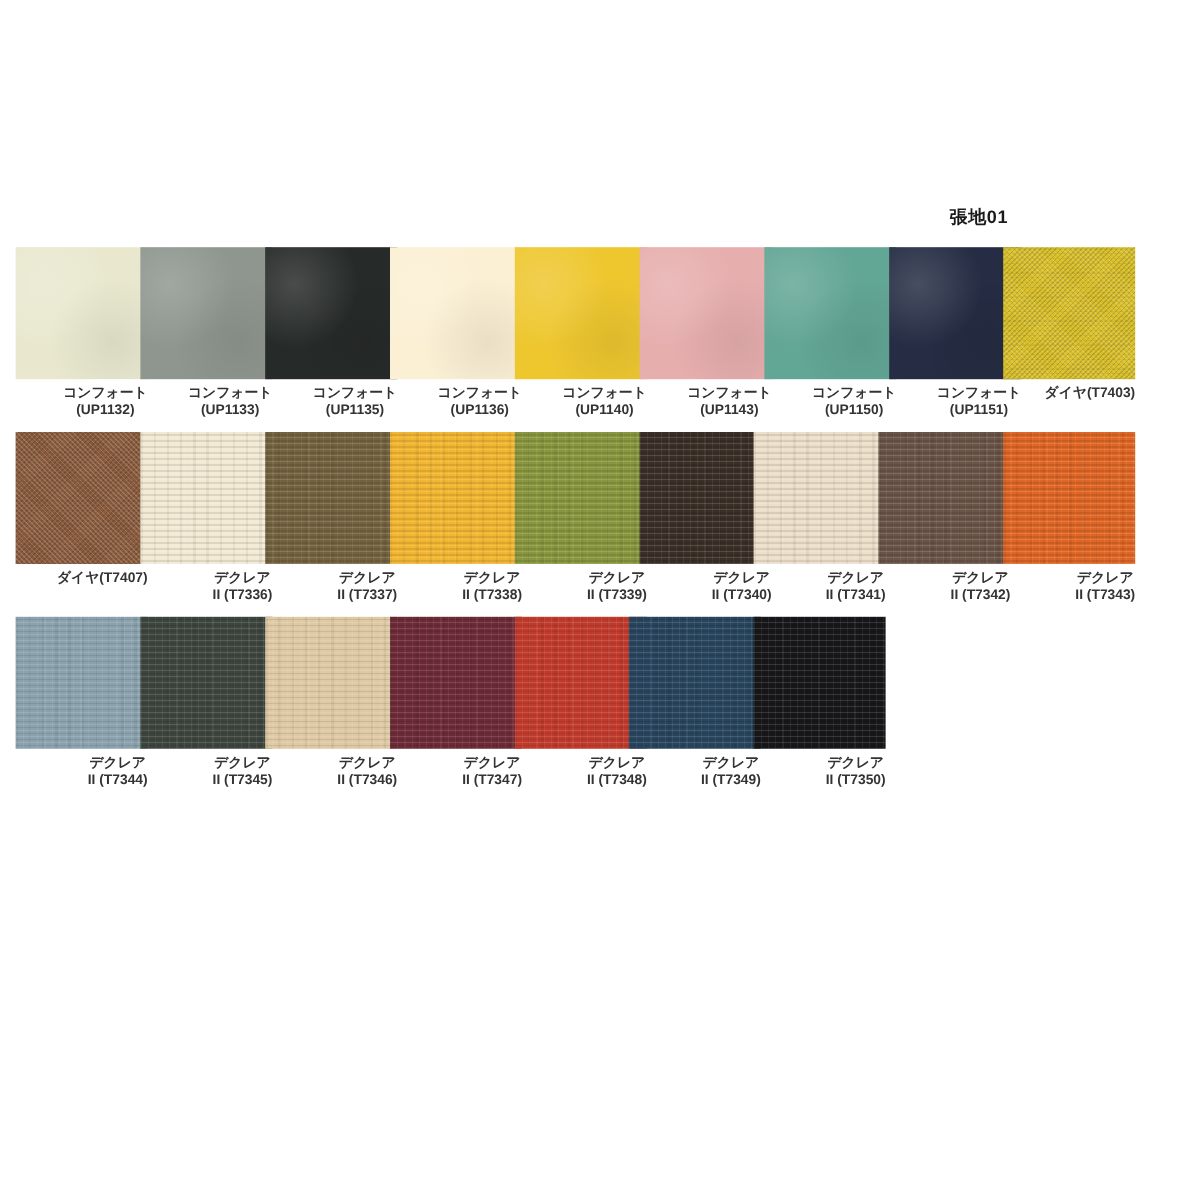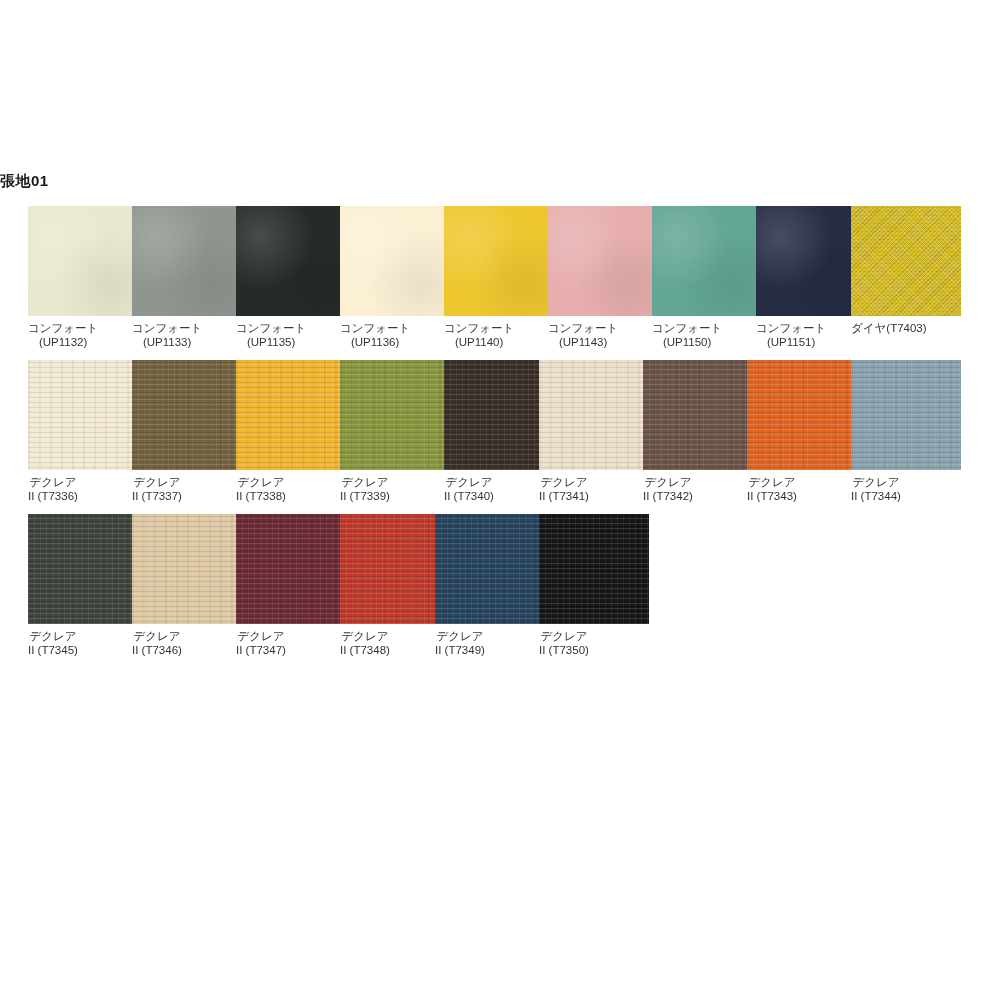--- a/index.html
+++ b/index.html
@@ -17,42 +17,43 @@
   #page {
     position: relative;
     width: 1000px;
     height: 1000px;
   }
   #title {
     position: absolute;
     top: 172px;
     left: 0;
     width: 840px;
-    text-align: left;
+    text-align: right;
     font-size: 15px;
     font-weight: bold;
     color: #1a1a1a;
     letter-spacing: 0.5px;
   }
   #grid {
     position: absolute;
     top: 206px;
     left: 28px;
     width: 952px;
     display: flex;
     flex-wrap: wrap;
     align-content: flex-start;
   }
   .cell {
     width: 95px;
     margin-right: 9px;
     margin-bottom: 11px;
     display: flex;
     flex-direction: column;
-    align-items: flex-start;
+    align-items: flex-end;
+    font-weight: bold;
   }
   .cell.last-in-row { margin-right: 0; }
   .swatch {
     width: 110px;
     height: 110px;
     position: relative;
     overflow: hidden;
   }
   .swatch .tex {
     position: absolute;
@@ -151,20 +152,26 @@
         <div class="label">コンフォート
 (UP1151)</div>
       </div>
       <div class="cell">
         <div class="swatch" style="background: rgb(216, 191, 42);">
           <div class="tex tex-weave"></div>
         </div>
         <div class="label">ダイヤ(T7403)</div>
       </div>
       <div class="cell">
+        <div class="swatch" style="background: rgb(139, 92, 61);">
+          <div class="tex tex-weave"></div>
+        </div>
+        <div class="label">ダイヤ(T7407)</div>
+      </div>
+      <div class="cell">
         <div class="swatch" style="background: rgb(243, 234, 212);">
           <div class="tex tex-stripe"></div>
         </div>
         <div class="label">デクレア
 II (T7336)</div>
       </div>
       <div class="cell">
         <div class="swatch" style="background: rgb(115, 98, 64);">
           <div class="tex tex-stripe"></div>
         </div>

